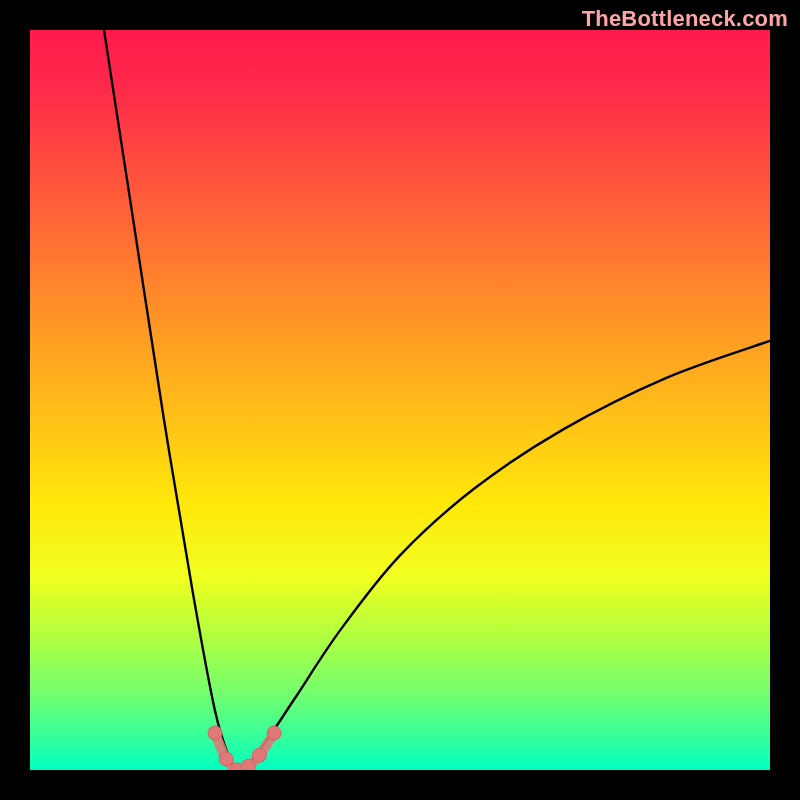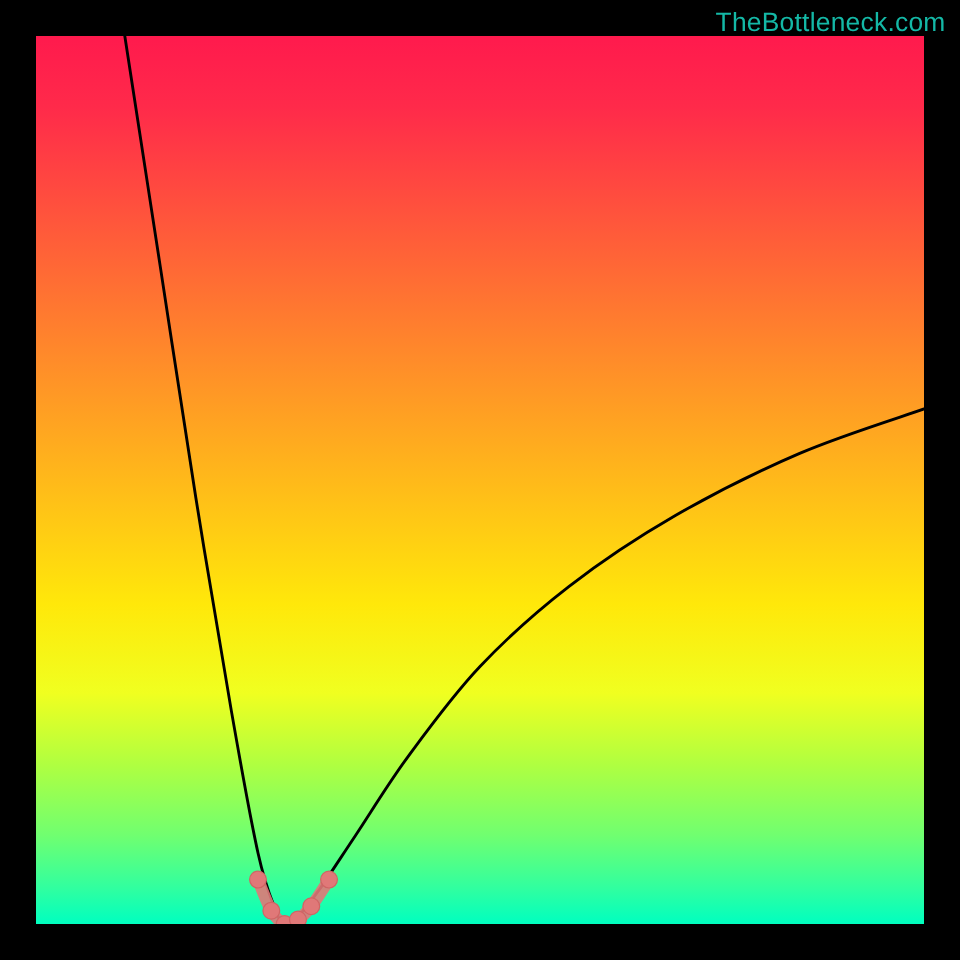--- a/index.html
+++ b/index.html
@@ -28,22 +28,22 @@
       #70ff70 90%,
       #30ffa0 96%,
       #00ffc0 100%);
   }
   .watermark {
     position: absolute;
     top: 6px;
     right: 12px;
     font-family: Arial, Helvetica, sans-serif;
     font-size: 22px;
-    font-weight: 400;
-    color: #14b8a6;
+    font-weight: 700;
+    color: #fca5a5;
     letter-spacing: 0.2px;
     user-select: none;
   }
   svg.curve {
     position: absolute;
     left: 0;
     top: 0;
     width: 740px;
     height: 740px;
   }

